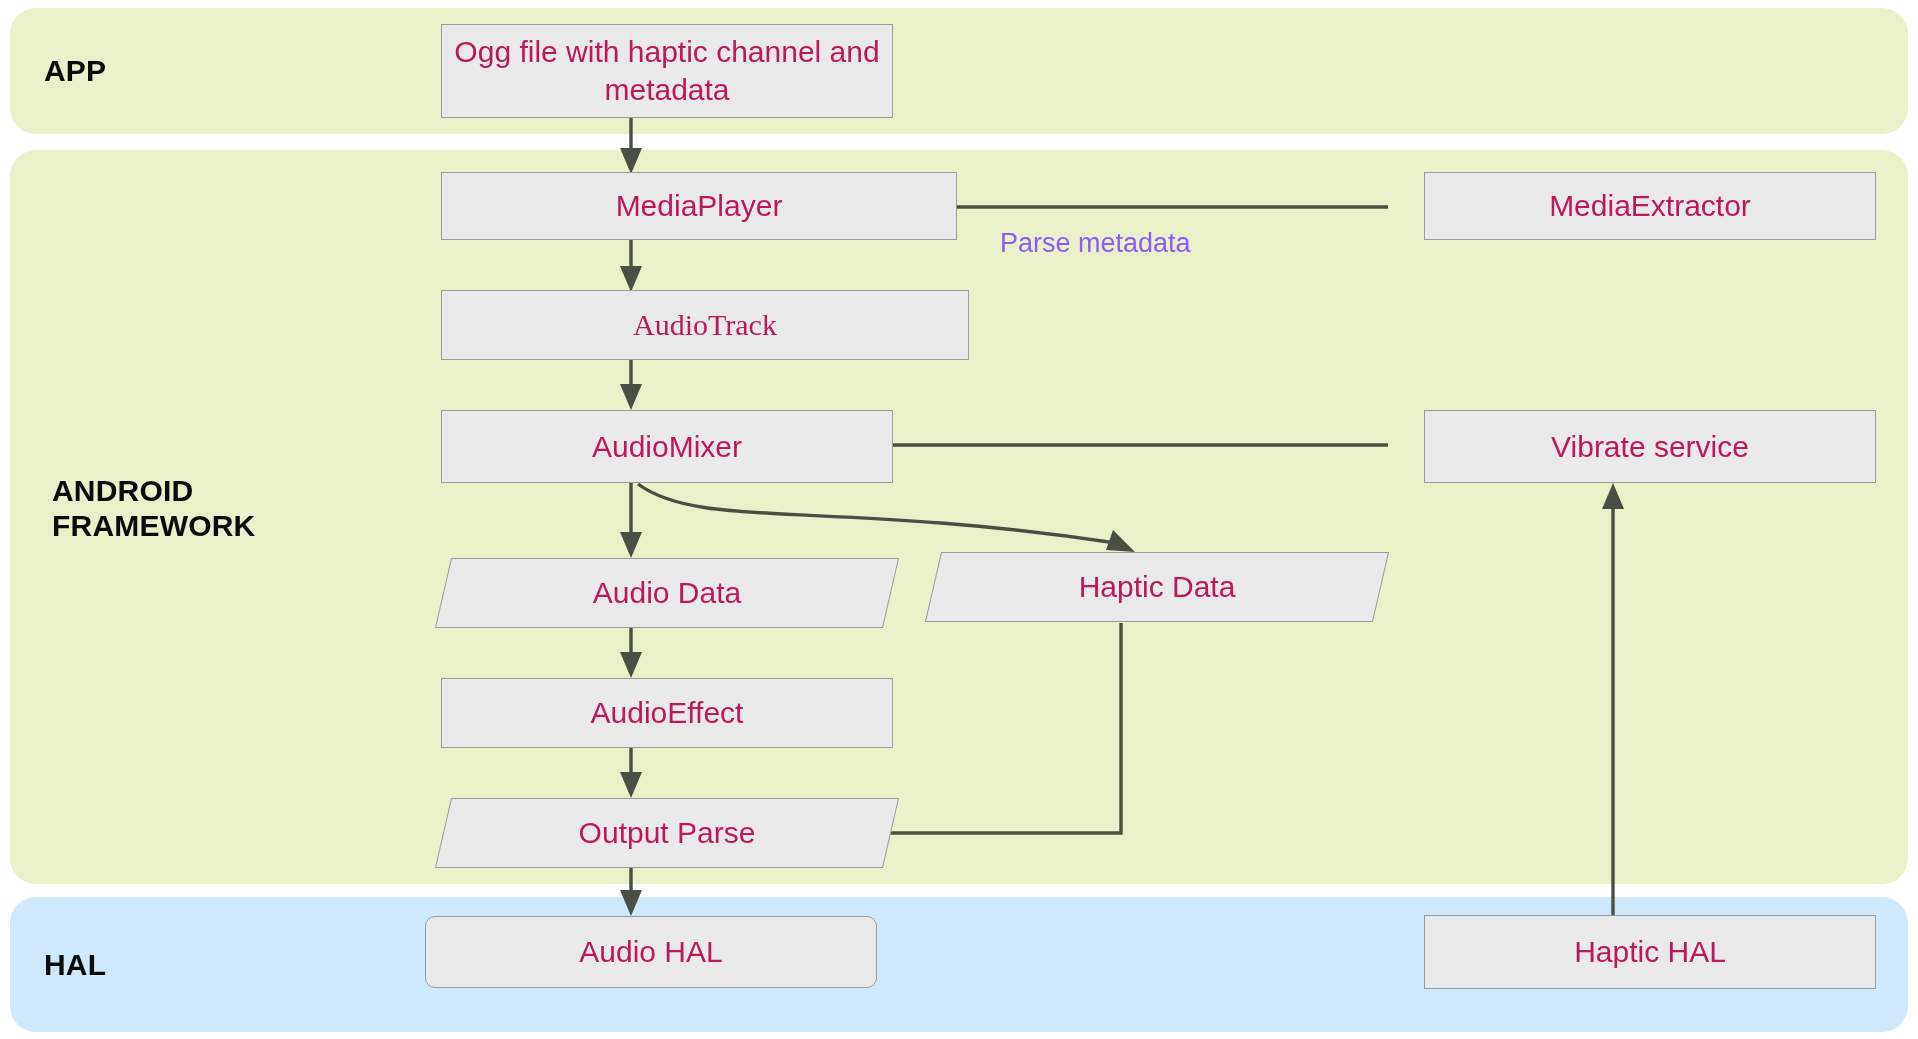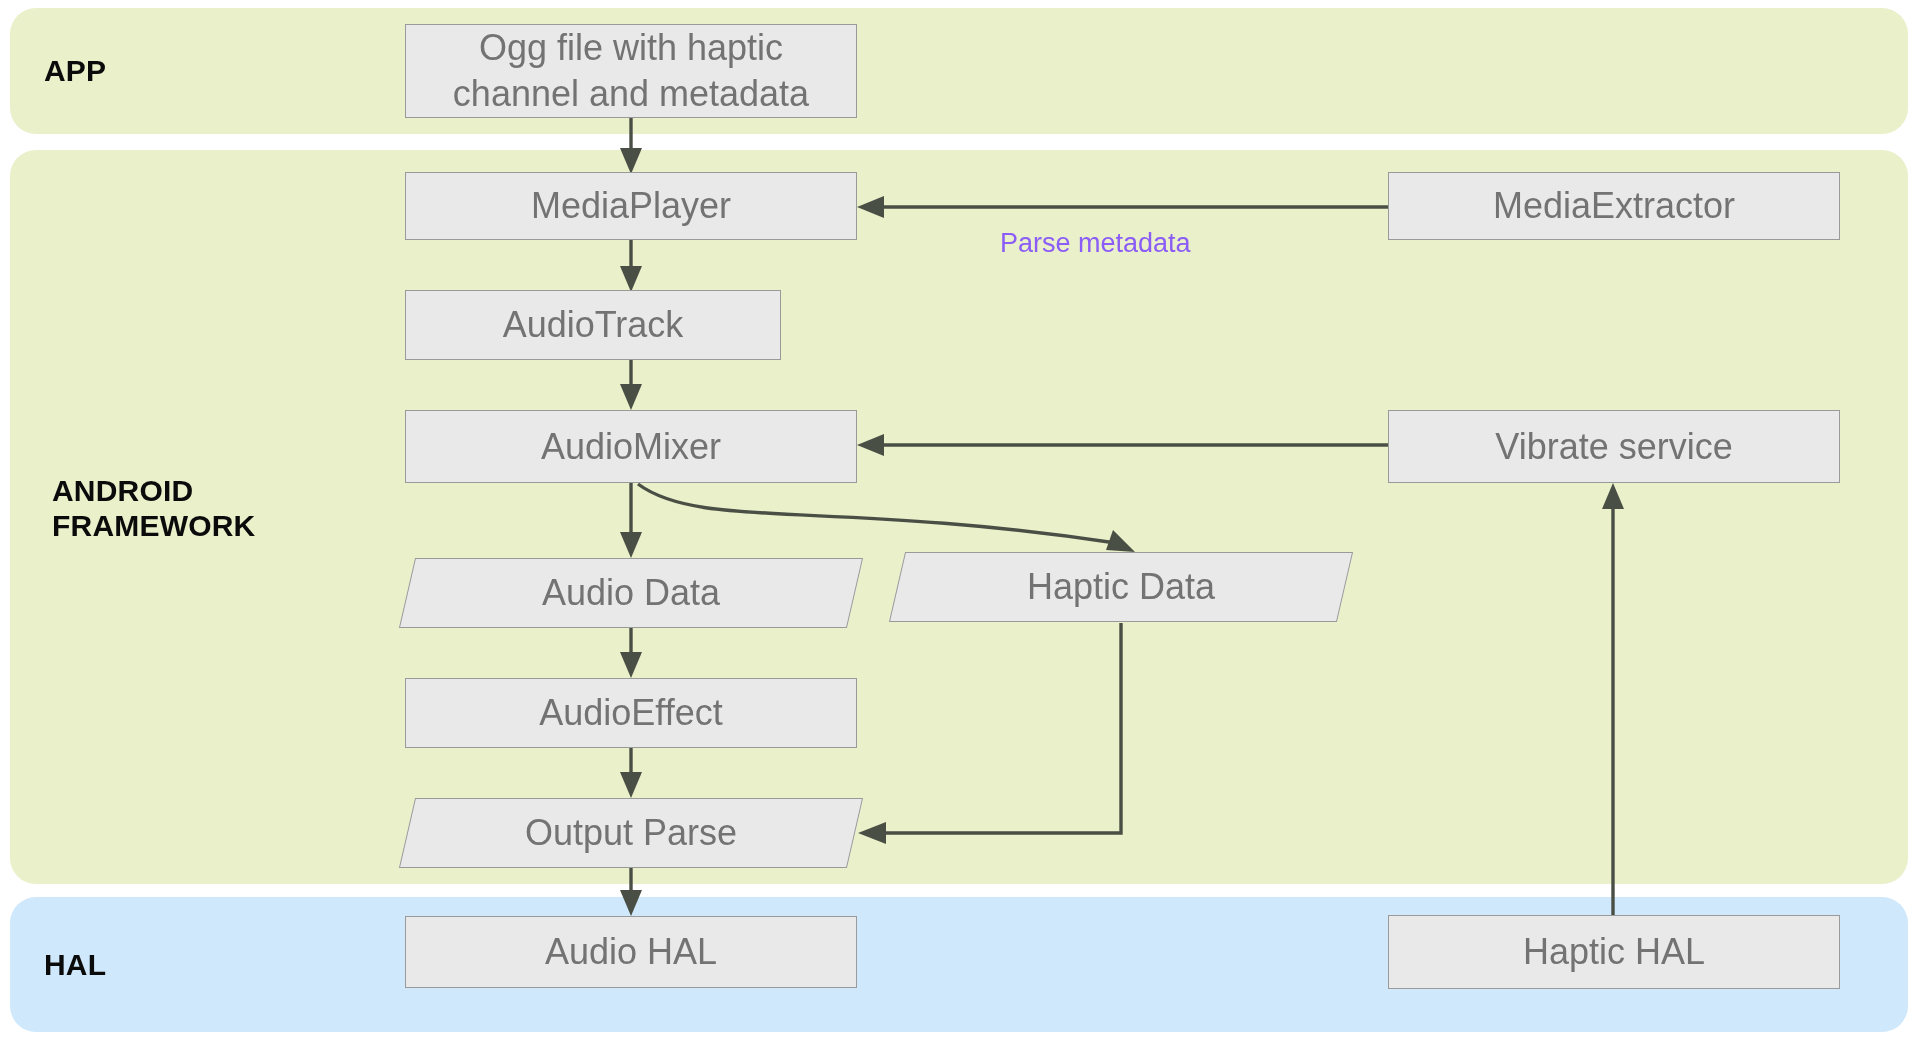--- a/index.html
+++ b/index.html
@@ -34,28 +34,29 @@
     letter-spacing: 0.2px;
     white-space: pre-line;
   }
 
   
   .node {
     position: absolute;
     box-sizing: border-box;
     background: #e9e9e9;
     border: 1.6px solid #9a9a9a;
-    color: #737373;
-    font-size: 36px;
+    color: #be185d;
+    font-size: 30px;
     line-height: 1.2;
     display: flex;
     align-items: center;
     justify-content: center;
     text-align: center;
     padding: 0 8px;
+    margin-left: 36px;
   }
   .node.multiline { line-height: 1.28; }
 
   
   .node.data {
     background: transparent;
     border: 0;
     padding: 0;
   }
   .node.data .skew {
@@ -172,25 +173,25 @@
       <path class="edge" d="M1613,915 L1613,500"></path>
       <polygon class="edge-head" points="1613,483 1602,509 1624,509"></polygon>
     </g>
   </svg>
 
   <div class="edge-label" style="left:1000px; top:228px;">Parse metadata</div>
 
   <div class="node multiline" style="left:405px; top:24px; width:452px; height:94px;">Ogg file with haptic
 channel and metadata</div>
 
-  <div class="node" style="left:405px; top:172px; width:452px; height:68px;">MediaPlayer</div>
+  <div class="node" style="left:405px; top:172px; width:516px; height:68px;">MediaPlayer</div>
 
   <div class="node" style="left:1388px; top:172px; width:452px; height:68px;">MediaExtractor</div>
 
-  <div class="node" style="left:405px; top:290px; width:376px; height:70px;">AudioTrack</div>
+  <div class="node" style="left:405px; top:290px; width:528px; height:70px;font-family:Liberation Serif, serif;">AudioTrack</div>
 
   <div class="node" style="left:405px; top:410px; width:452px; height:73px;">AudioMixer</div>
 
   <div class="node" style="left:1388px; top:410px; width:452px; height:73px;">Vibrate service</div>
 
   <div class="node data" style="left:407px; top:558px; width:448px; height:70px;">
     <span class="skew"></span>
     <span class="txt">Audio Data</span>
   </div>
 
@@ -199,17 +200,17 @@
     <span class="txt">Haptic Data</span>
   </div>
 
   <div class="node" style="left:405px; top:678px; width:452px; height:70px;">AudioEffect</div>
 
   <div class="node data" style="left:407px; top:798px; width:448px; height:70px;">
     <span class="skew"></span>
     <span class="txt">Output Parse</span>
   </div>
 
-  <div class="node" style="left:405px; top:916px; width:452px; height:72px;">Audio HAL</div>
+  <div class="node" style="left:389px; top:916px; width:452px; height:72px;border-radius:10px;">Audio HAL</div>
 
   <div class="node" style="left:1388px; top:915px; width:452px; height:74px;">Haptic HAL</div>
 
 </div>
 
 </body></html>

